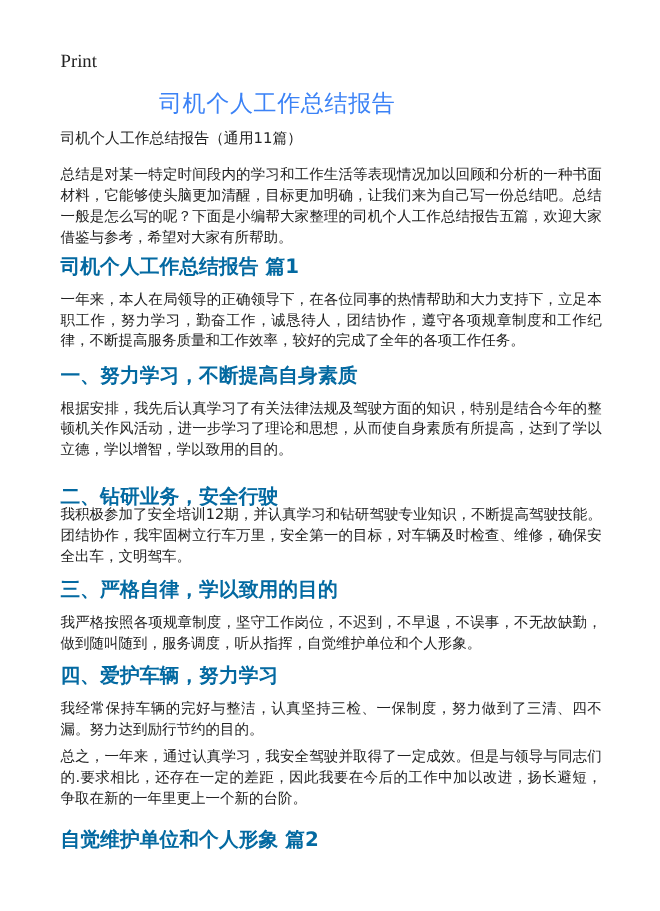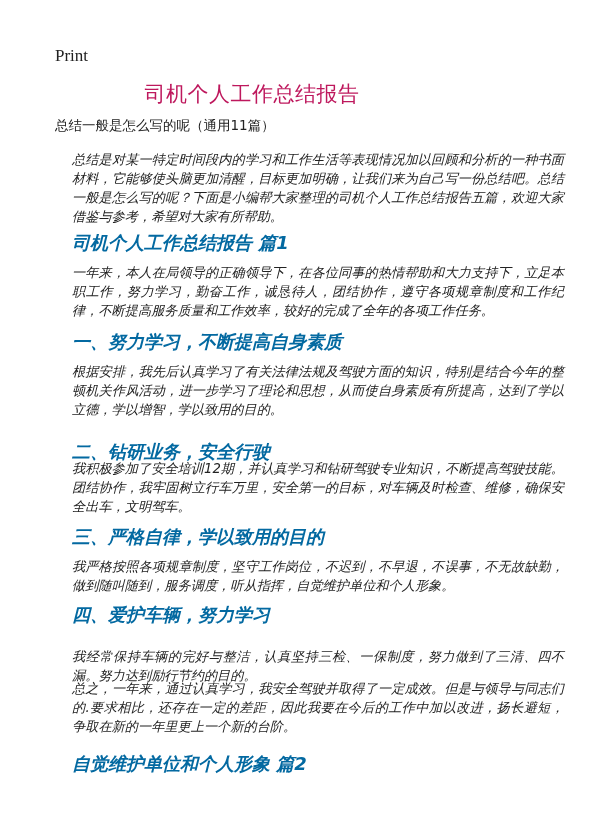--- a/index.html
+++ b/index.html
@@ -31,35 +31,34 @@
     }
     .doc-title {
       position: absolute;
       top: 80px;
       left: -55px;
       width: 504px;
       text-align: center;
       font-size: 21px;
       font-weight: normal;
       margin: 0;
-      color: #be185d;
+      color: #3b82f6;
       letter-spacing: 0.5px;
     }
     .subtitle {
       position: absolute;
       top: 117px;
       left: 0;
       font-size: 13.5px;
       color: #222;
     }
     .flow {
       position: absolute;
-      left: 17px;
+      left: 0;
       width: 492px;
-      font-style: italic;
     }
     .para {
       margin: 0;
       font-size: 13.2px;
       line-height: 19px;
       color: #222;
       text-align: justify;
     }
     .heading {
       margin: 0;
@@ -71,36 +70,36 @@
   </style>
 </head>
 <body>
 
 <div class="page">
 
   <div class="print-label">Print</div>
 
   <h1 class="doc-title">司机个人工作总结报告</h1>
 
-  <div class="subtitle">总结一般是怎么写的呢（通用11篇）</div>
+  <div class="subtitle">司机个人工作总结报告（通用11篇）</div>
 
   <p class="para flow" style="top:150px;">总结是对某一特定时间段内的学习和工作生活等表现情况加以回顾和分析的一种书面材料，它能够使头脑更加清醒，目标更加明确，让我们来为自己写一份总结吧。总结一般是怎么写的呢？下面是小编帮大家整理的司机个人工作总结报告五篇，欢迎大家借鉴与参考，希望对大家有所帮助。</p>
 
   <h2 class="heading flow" style="top:234px;">司机个人工作总结报告 篇1</h2>
   <p class="para flow" style="top:263px;">一年来，本人在局领导的正确领导下，在各位同事的热情帮助和大力支持下，立足本职工作，努力学习，勤奋工作，诚恳待人，团结协作，遵守各项规章制度和工作纪律，不断提高服务质量和工作效率，较好的完成了全年的各项工作任务。</p>
 
   <h2 class="heading flow" style="top:333px;">一、努力学习，不断提高自身素质</h2>
   <p class="para flow" style="top:362px;">根据安排，我先后认真学习了有关法律法规及驾驶方面的知识，特别是结合今年的整顿机关作风活动，进一步学习了理论和思想，从而使自身素质有所提高，达到了学以立德，学以增智，学以致用的目的。</p>
 
   <h2 class="heading flow" style="top:431px;margin-top:12px;">二、钻研业务，安全行驶</h2>
   <p class="para flow" style="top:459px;">我积极参加了安全培训12期，并认真学习和钻研驾驶专业知识，不断提高驾驶技能。团结协作，我牢固树立行车万里，安全第一的目标，对车辆及时检查、维修，确保安全出车，文明驾车。</p>
 
   <h2 class="heading flow" style="top:528px;">三、严格自律，学以致用的目的</h2>
   <p class="para flow" style="top:557px;">我严格按照各项规章制度，坚守工作岗位，不迟到，不早退，不误事，不无故缺勤，做到随叫随到，服务调度，听从指挥，自觉维护单位和个人形象。</p>
 
   <h2 class="heading flow" style="top:606px;">四、爱护车辆，努力学习</h2>
-  <p class="para flow" style="top:635px;margin-top:12px;">我经常保持车辆的完好与整洁，认真坚持三检、一保制度，努力做到了三清、四不漏。努力达到励行节约的目的。</p>
+  <p class="para flow" style="top:635px;">我经常保持车辆的完好与整洁，认真坚持三检、一保制度，努力做到了三清、四不漏。努力达到励行节约的目的。</p>
 
   <p class="para flow" style="top:679px;">总之，一年来，通过认真学习，我安全驾驶并取得了一定成效。但是与领导与同志们的.要求相比，还存在一定的差距，因此我要在今后的工作中加以改进，扬长避短，争取在新的一年里更上一个新的台阶。</p>
 
   <h2 class="heading flow" style="top:755px;">自觉维护单位和个人形象 篇2</h2>
 
 </div>
 
 </body></html>

